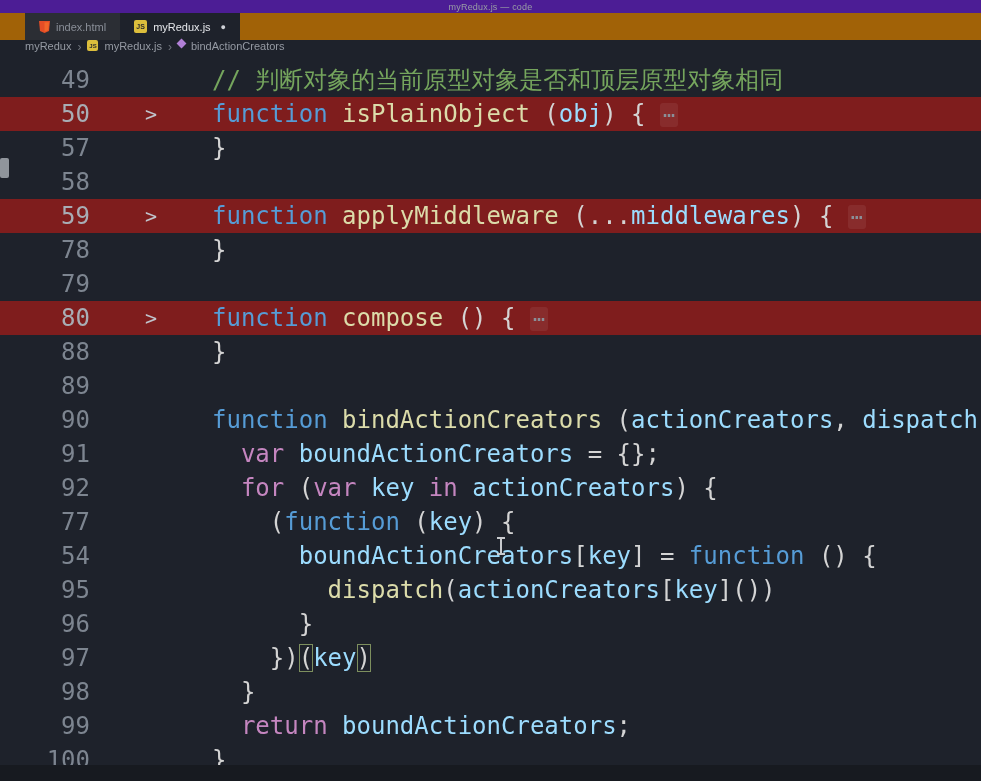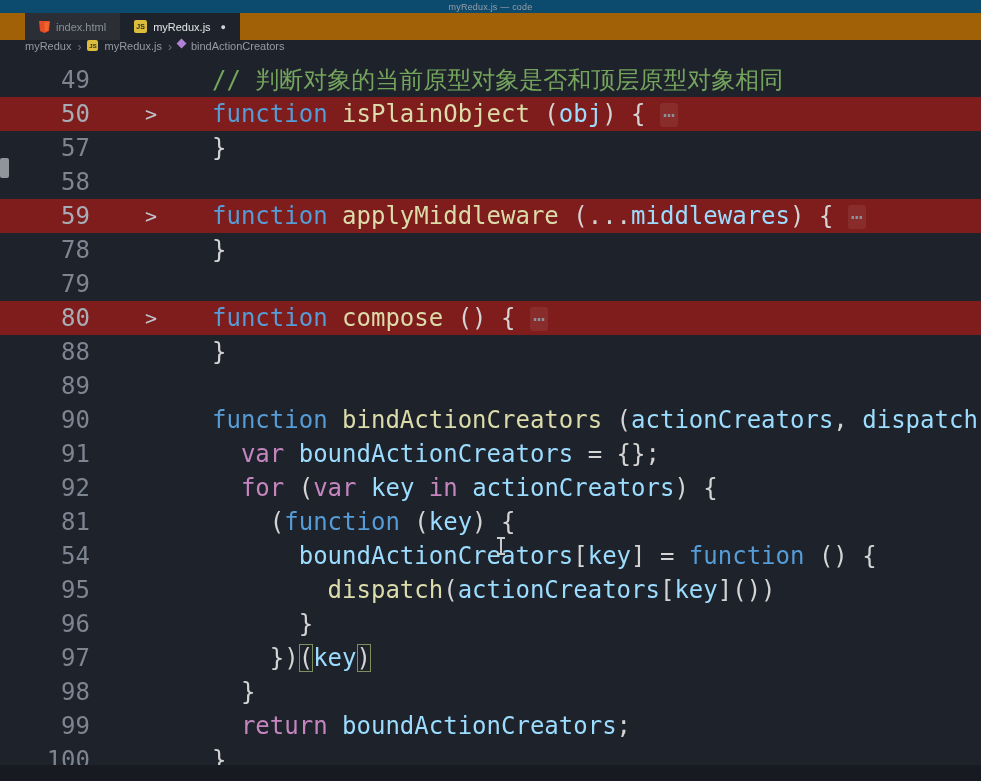--- a/index.html
+++ b/index.html
@@ -1,21 +1,21 @@
 <!DOCTYPE html>
 <html><head>
 <meta charset="utf-8">
 <style>
   * { margin:0; padding:0; box-sizing:border-box; }
   html,body { width:981px; height:781px; overflow:hidden; }
   body { background:#1e222b; font-family:"Liberation Sans", sans-serif; }
   .window { position:relative; width:981px; height:781px; overflow:hidden; }
 
   
-  .titlebar { height:13px; background:#0c4a6e; display:flex; align-items:center; justify-content:center; }
+  .titlebar { height:13px; background:#4c1d95; display:flex; align-items:center; justify-content:center; }
   .titlebar span { font-size:9px; color:#9a9ea6; letter-spacing:0.2px; }
 
   
   .tabbar { height:27px; background:#a16207; display:flex; align-items:stretch; padding-left:25px; }
   .tab { display:flex; align-items:center; gap:6px; padding:0 14px; font-size:11px; cursor:default; }
   .tab.inactive { background:#2b2e34; color:#8a8f98; }
   .tab.active { background:#1e222b; color:#e4e6ea; }
   .dot { color:#cfd2d8; font-size:9px; margin-left:4px; }
 
   .js-icon { display:inline-flex; width:13px; height:13px; background:#dcbe3c; color:#2b2b2b;
@@ -157,21 +157,21 @@
           <span class="line-num">91</span>
           <span class="chevron"></span>
           <span class="code-text"><span class="tok-plain">  </span><span class="tok-ctrl">var</span><span class="tok-plain"> </span><span class="tok-param">boundActionCreators</span><span class="tok-plain"> = {};</span></span>
         </div>
         <div class="code-line">
           <span class="line-num">92</span>
           <span class="chevron"></span>
           <span class="code-text"><span class="tok-plain">  </span><span class="tok-ctrl">for</span><span class="tok-plain"> (</span><span class="tok-ctrl">var</span><span class="tok-plain"> </span><span class="tok-param">key</span><span class="tok-plain"> </span><span class="tok-ctrl">in</span><span class="tok-plain"> </span><span class="tok-param">actionCreators</span><span class="tok-plain">) {</span></span>
         </div>
         <div class="code-line">
-          <span class="line-num">81</span>
+          <span class="line-num">77</span>
           <span class="chevron"></span>
           <span class="code-text"><span class="tok-plain">    (</span><span class="tok-kw">function</span><span class="tok-plain"> (</span><span class="tok-param">key</span><span class="tok-plain">) {</span></span>
         </div>
         <div class="code-line">
           <span class="line-num">54</span>
           <span class="chevron"></span>
           <span class="code-text"><span class="tok-plain">      </span><span class="tok-param">boundActionCreators</span><span class="tok-plain">[</span><span class="tok-param">key</span><span class="tok-plain">] = </span><span class="tok-kw">function</span><span class="tok-plain"> () {</span></span>
         </div>
         <div class="code-line">
           <span class="line-num">95</span>

